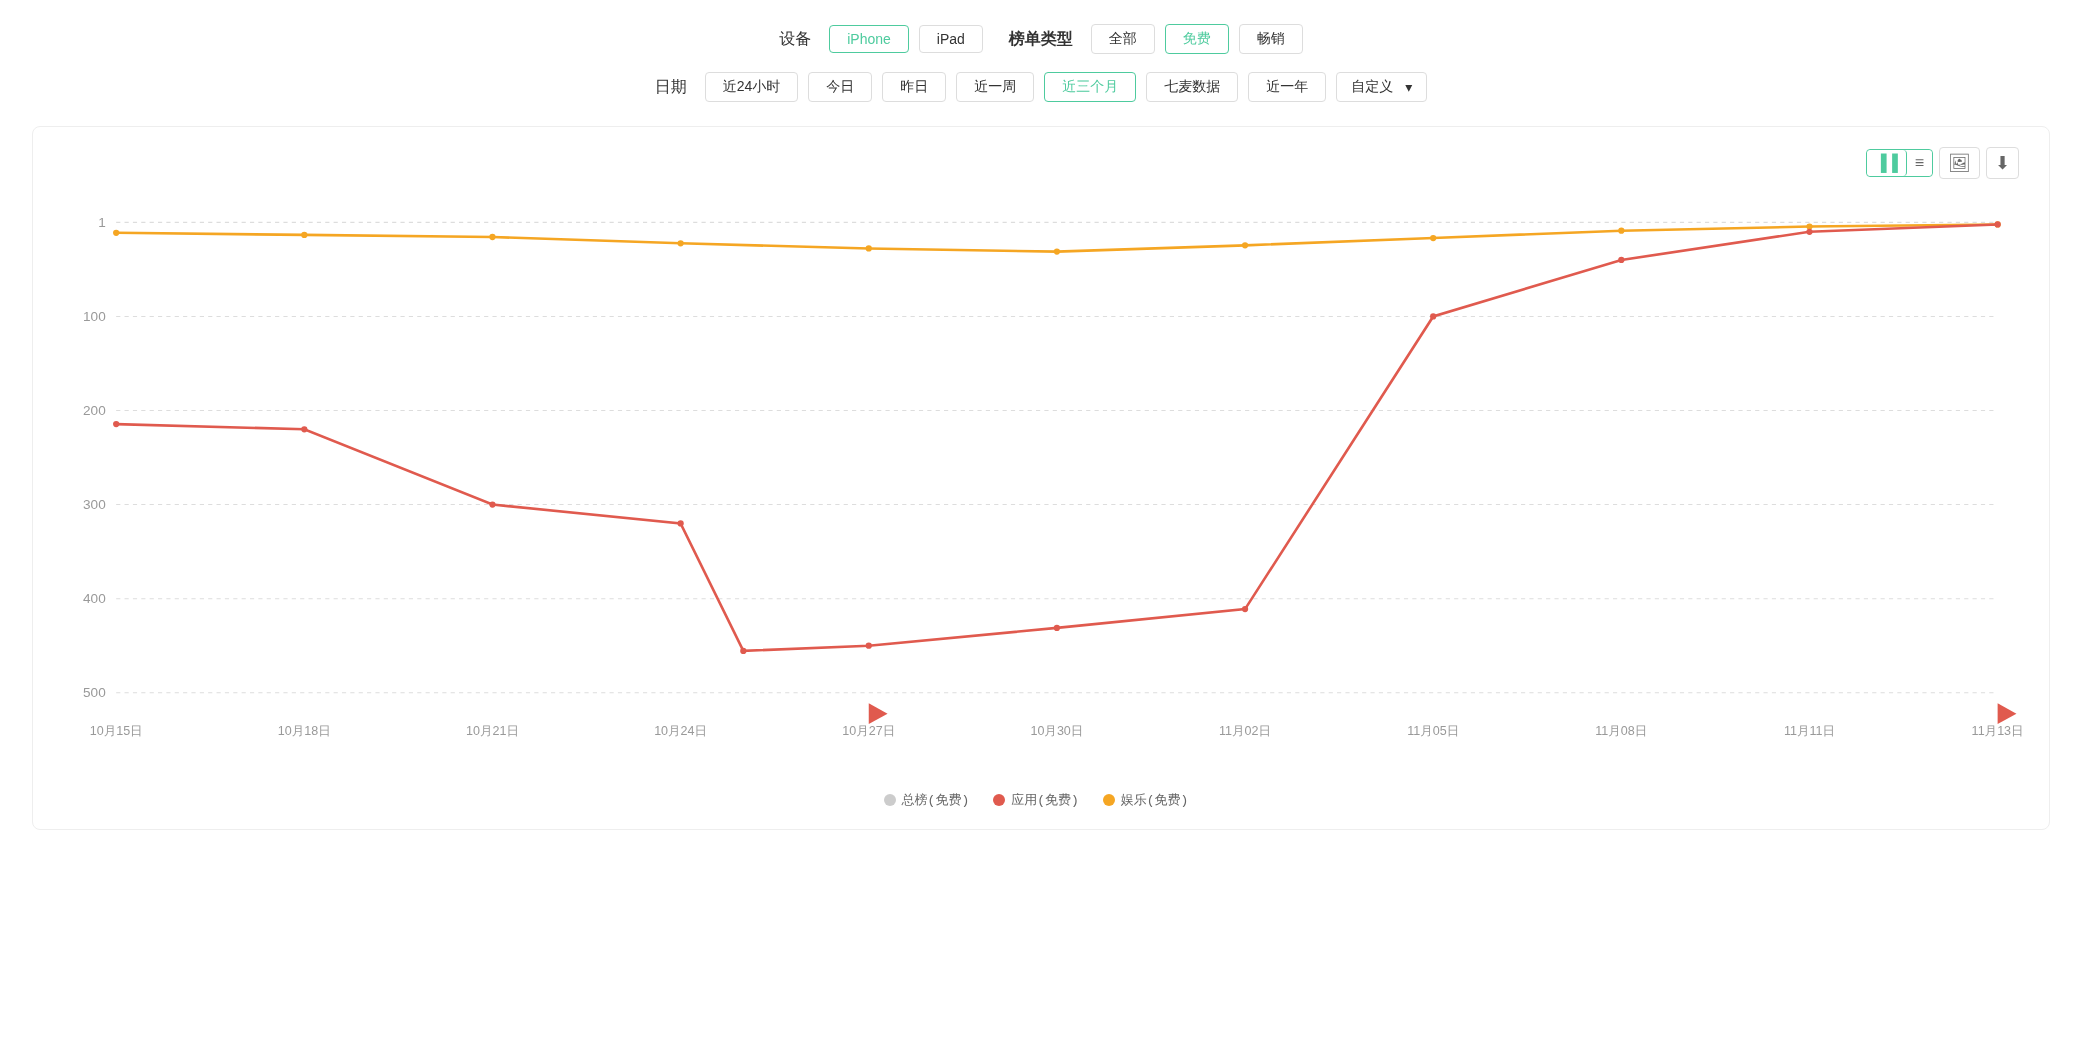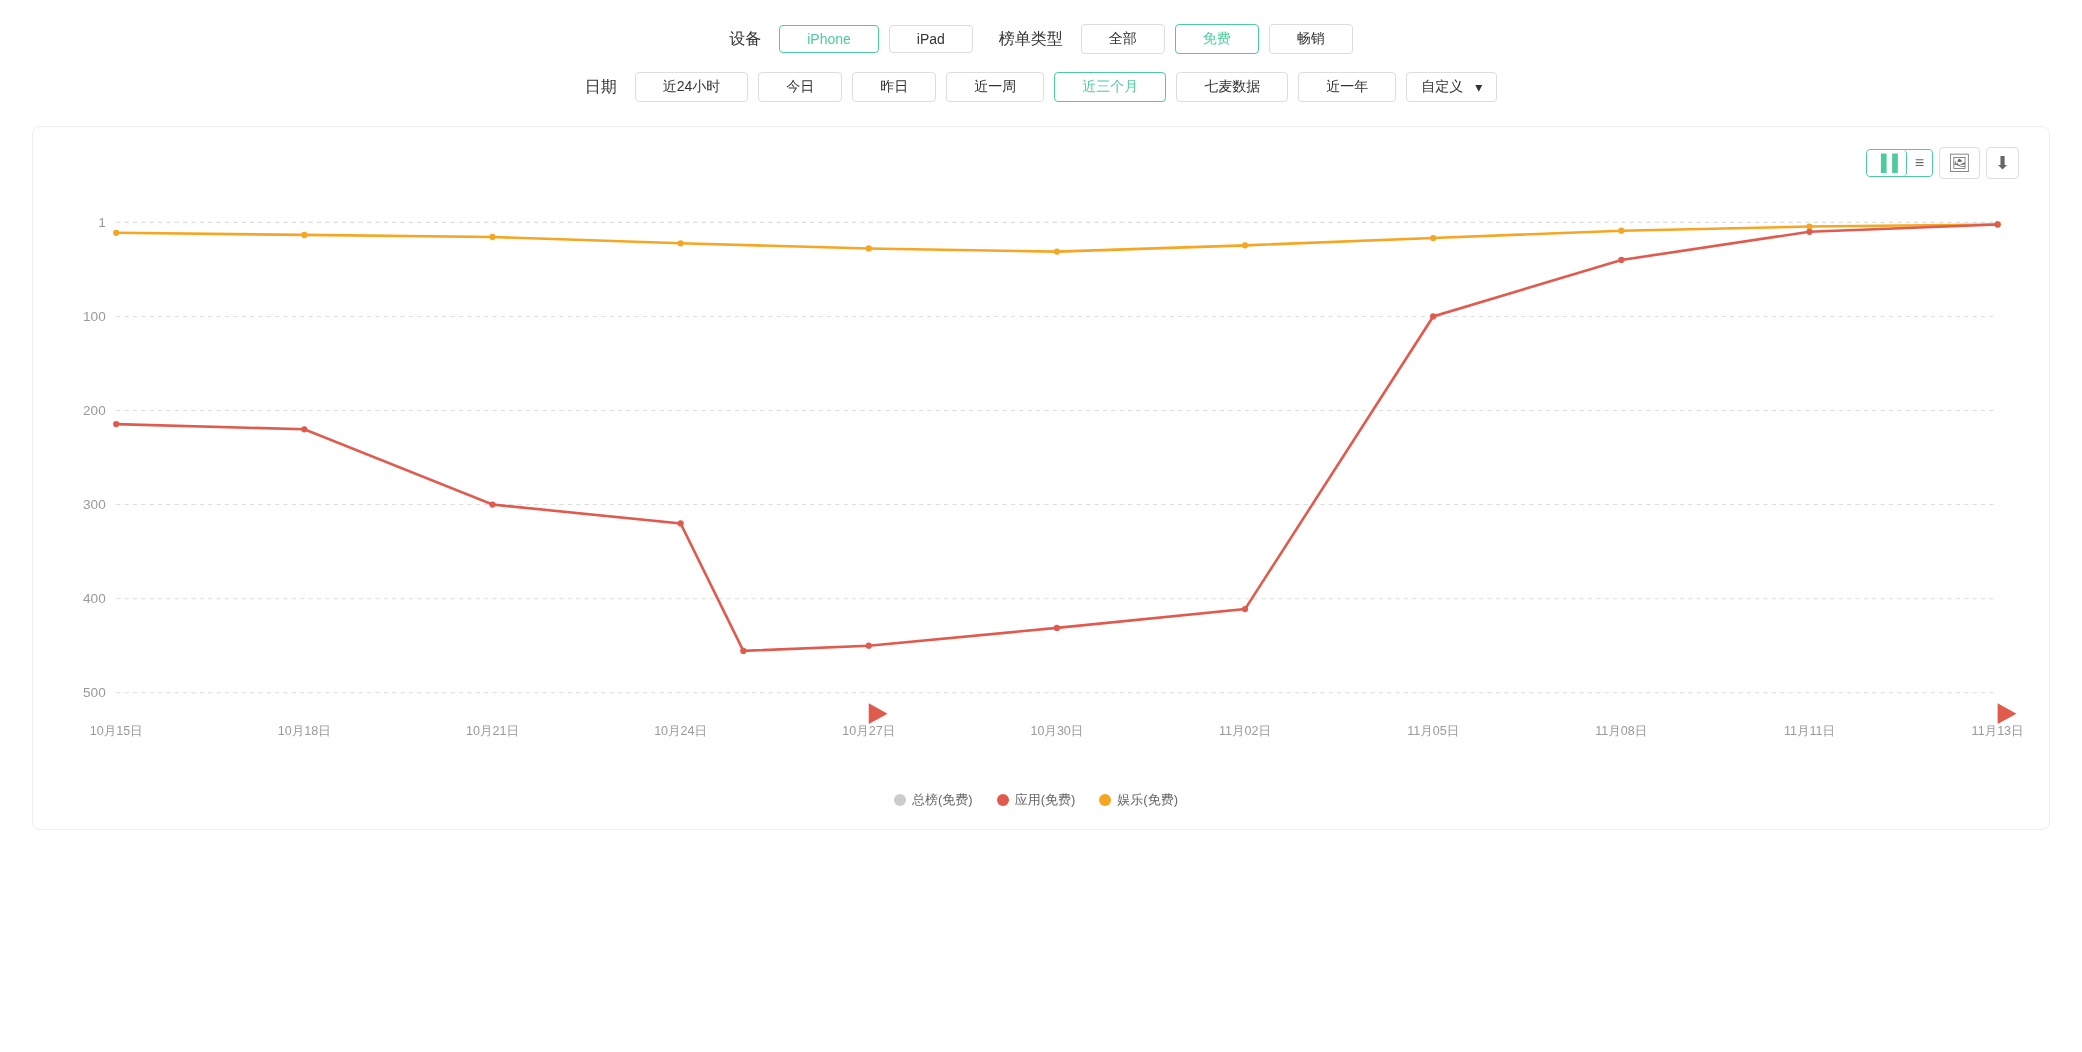--- a/index.html
+++ b/index.html
@@ -23,21 +23,21 @@
       font-size: 16px;
       font-weight: 500;
       color: #333;
       margin-right: 8px;
       white-space: nowrap;
     }
     .btn {
       border: 1px solid #ddd;
       background: #fff;
       border-radius: 4px;
-      padding: 5px 27px;
+      padding: 5px 17px;
       font-size: 14px;
       color: #333;
       cursor: pointer;
       white-space: nowrap;
     }
     .btn.active {
       border-color: #4ecb9e;
       color: #4ecb9e;
       background: #fff;
     }
@@ -105,20 +105,21 @@
       white-space: nowrap;
       z-index: 10;
     }
     .legend {
       display: flex;
       justify-content: center;
       gap: 24px;
       margin-top: 12px;
       font-size: 13px;
       color: #666;
+      font-family: Liberation Mono, monospace;
     }
     .legend-item {
       display: flex;
       align-items: center;
       gap: 6px;
     }
     .legend-dot {
       width: 12px;
       height: 12px;
       border-radius: 50%;
@@ -132,21 +133,21 @@
   </style>
 </head>
 <body>
 
 <div class="container">
 
   <div class="filter-row">
     <span class="filter-label">设备</span>
     <button class="btn active">iPhone</button>
     <button class="btn">iPad</button>
-    <span class="filter-label" style="margin-left:16px;">榜单类型</span>
+    <span class="filter-label" style="margin-left:16px;font-weight:bold;">榜单类型</span>
     <button class="btn">全部</button>
     <button class="btn active">免费</button>
     <button class="btn">畅销</button>
   </div>
 
   <div class="filter-row">
     <span class="filter-label">日期</span>
     <button class="btn">近24小时</button>
     <button class="btn">今日</button>
     <button class="btn">昨日</button>

